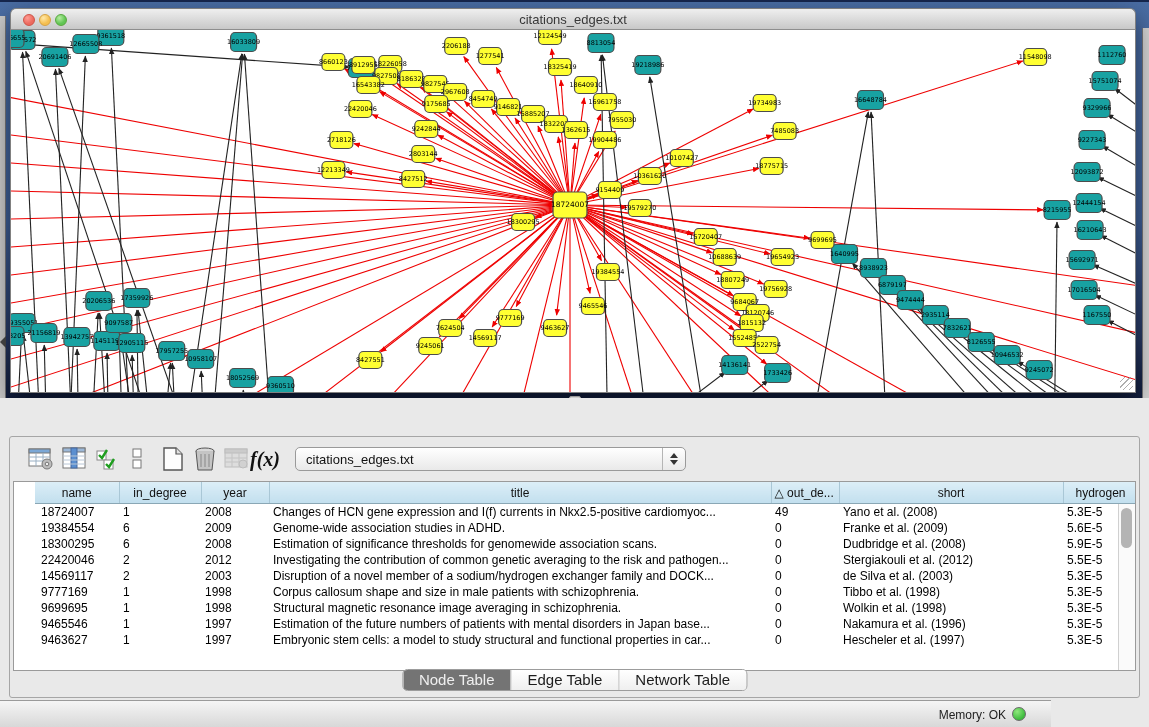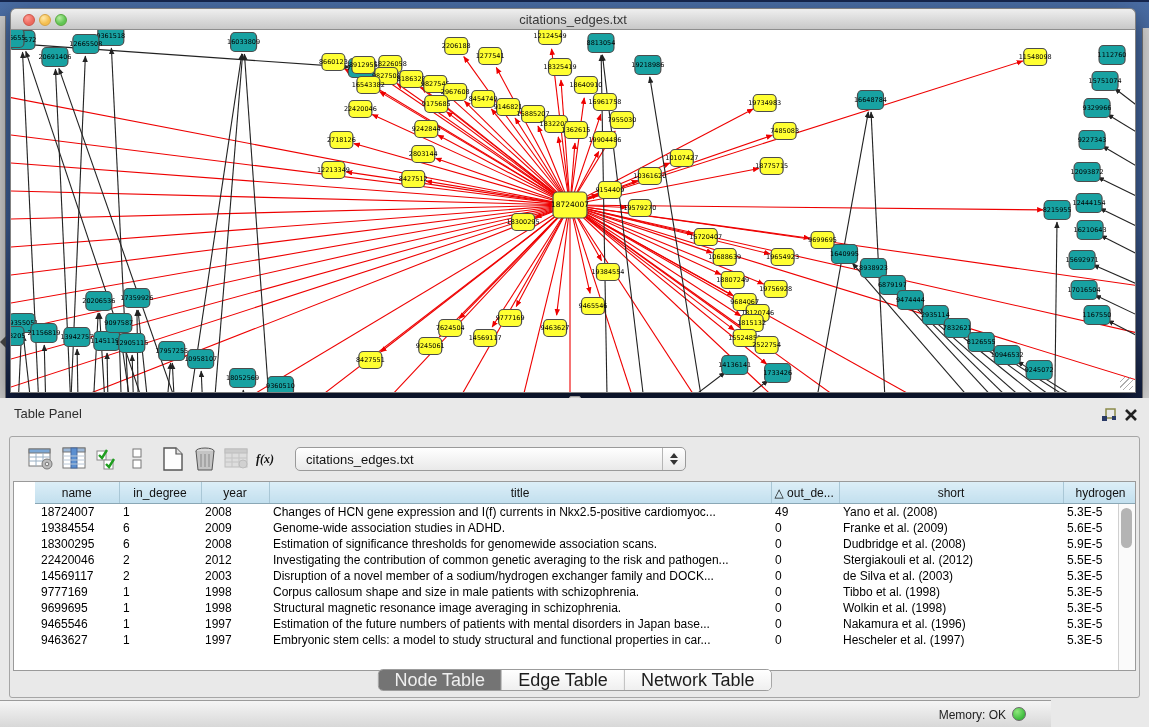--- a/index.html
+++ b/index.html
@@ -34,21 +34,21 @@
   .table-panel{position:absolute;left:0;top:398px;width:1149px;height:302px;background:#e9e9e9;}
   .panel-head{position:absolute;left:0;right:0;top:0;height:36px;}
   .panel-title{position:absolute;left:14px;top:8px;font-size:13px;color:#2e2e2e;}
   .float-btn{position:absolute;right:32px;top:9px;width:16px;height:16px;cursor:default;}
   .close-btn{position:absolute;right:10px;top:9px;width:16px;height:16px;}
   .panel-body{position:absolute;left:9px;right:9px;top:38px;bottom:2px;
     background:#e9e9e9;border:1px solid #a6a6a6;border-radius:3px;}
   
   .toolbar{position:absolute;left:8px;top:5px;height:36px;right:8px;}
   .tb-btn{position:absolute;top:2px;width:30px;height:30px;display:flex;align-items:center;justify-content:center;}
-  .fx{font-family:"Liberation Serif",serif;font-style:italic;font-weight:bold;font-size:12px;color:#111;}
+  .fx{font-family:"Liberation Serif",serif;font-style:italic;font-weight:bold;font-size:20px;color:#111;}
   .combo{position:absolute;left:277px;top:5px;width:391px;height:24px;box-sizing:border-box;
     border:1px solid #9a9a9a;border-radius:5px;background:linear-gradient(#ffffff,#e9e9e9);
     box-shadow:inset 0 1px 0 #fff;}
   .combo-text{position:absolute;left:10px;top:4px;font-size:13px;color:#111;}
   .combo-arrows{position:absolute;right:0;top:0;width:22px;height:100%;border-left:1px solid #b5b5b5;}
   .arr-up{position:absolute;left:7px;top:5px;width:0;height:0;
     border-left:4px solid transparent;border-right:4px solid transparent;border-bottom:5px solid #333;}
   .arr-dn{position:absolute;left:7px;bottom:5px;width:0;height:0;
     border-left:4px solid transparent;border-right:4px solid transparent;border-top:5px solid #333;}
   
@@ -59,21 +59,21 @@
     background:linear-gradient(#dceef7,#c2dfee);border-right:1px solid #a9c7d6;border-bottom:1px solid #8aa7b5;
     padding:0 3px;white-space:nowrap;overflow:hidden;}
   table.data th.sorted{text-align:left;}
   table.data td{height:16px;font-size:12px;color:#000;padding:0 4px;white-space:nowrap;overflow:hidden;}
   table.data td:first-child{padding-left:6px;}
   .vscroll{position:absolute;right:0;top:22px;bottom:0;width:16px;background:#fafafa;border-left:1px solid #d0d0d0;}
   .vthumb{position:absolute;left:2px;top:4px;width:11px;height:40px;background:#b4b4b4;border-radius:6px;}
   
   .tabs{position:absolute;bottom:6px;left:50%;transform:translateX(-50%);display:flex;height:22px;
     border:1px solid #9c9c9c;border-radius:5px;overflow:hidden;background:#fff;box-sizing:border-box;}
-  .tab{padding:0 16px;font-size:18px;line-height:20px;color:#1c1c1c;background:linear-gradient(#ffffff,#efefef);
+  .tab{padding:0 16px;font-size:15px;line-height:20px;color:#1c1c1c;background:linear-gradient(#ffffff,#efefef);
     border-left:1px solid #bdbdbd;}
   .tab:first-child{border-left:none;}
   .tab.sel{background:#747474;color:#efefef;}
   
   .statusbar{position:absolute;left:0;top:700px;width:1051px;height:27px;
     background:linear-gradient(#f5f5f5,#d8d8d8);border-top:1px solid #9a9a9a;box-sizing:border-box;}
   .mem-label{position:absolute;right:45px;top:7px;font-size:12px;color:#222;}
   .mem-dot{position:absolute;right:25px;top:6px;width:14px;height:14px;border-radius:50%;
     background:radial-gradient(circle at 35% 30%,#8fe87d,#3dbb3d 70%);border:1px solid #6a6a6a;box-sizing:border-box;}
 </style>
@@ -443,35 +443,20 @@
           <rect x="348.5" y="321.5" width="23" height="17" rx="4.5" fill="#ffff32" stroke="#4c4c4c" stroke-width="1.2"></rect>
           <text x="360" y="332.4" text-anchor="middle" font-size="6.5" font-family="&quot;DejaVu Sans&quot;,sans-serif" fill="#000">8427551</text>
         </svg>
       <div class="grip"></div>
     </div>
   </div>
   <div class="splitter-nub" style="top:394px"></div>
 </div>
 
 <div class="table-panel">
-  <div class="panel-head">
-    <span class="panel-title">Table Panel</span>
-    <span class="float-btn">
-      <svg width="16" height="16">
-          <rect x="5" y="2" width="9" height="9" fill="none" stroke="#8a8a4a" stroke-width="1.5"></rect>
-          <rect x="1" y="9" width="5" height="5" fill="#2a3a66"></rect>
-          <rect x="11" y="9" width="4" height="4" fill="#2a3a66"></rect>
-        </svg>
-    </span>
-    <span class="close-btn">
-      <svg width="16" height="16">
-          <path d="M3,3 L13,13 M13,3 L3,13" stroke="#222" stroke-width="2.6"></path>
-        </svg>
-    </span>
-  </div>
 
   <div class="panel-body">
     <div class="toolbar">
       <span class="tb-btn" style="left:8px">
         <svg width="26" height="24">
             <rect x="1" y="2" width="21" height="17" fill="#fff" stroke="#777"></rect>
             <rect x="1" y="2" width="21" height="4" fill="#7aa7d6" stroke="#777"></rect>
             <path d="M8,6 V19 M15,6 V19 M1,10 H22 M1,14 H22" stroke="#9ab0c4" stroke-width="1"></path>
             <circle cx="19" cy="17" r="5" fill="#bdbdbd" stroke="#777"></circle>
             <circle cx="19" cy="17" r="1.8" fill="#eee" stroke="#777"></circle>

